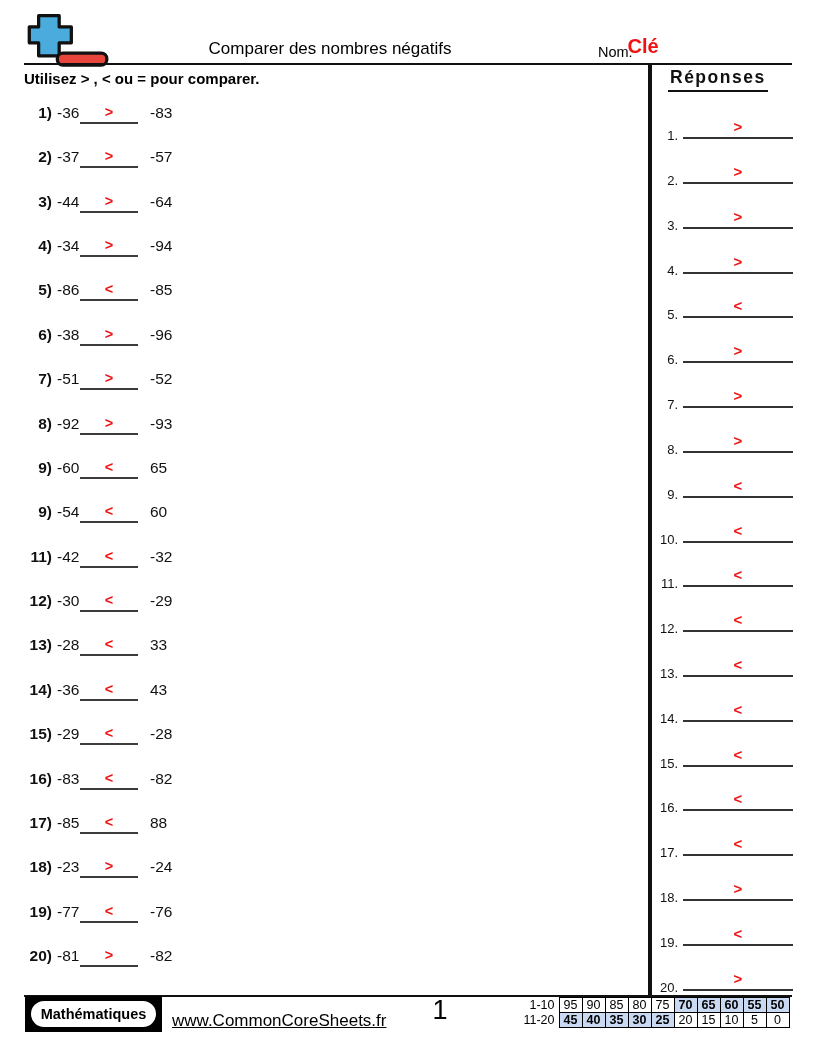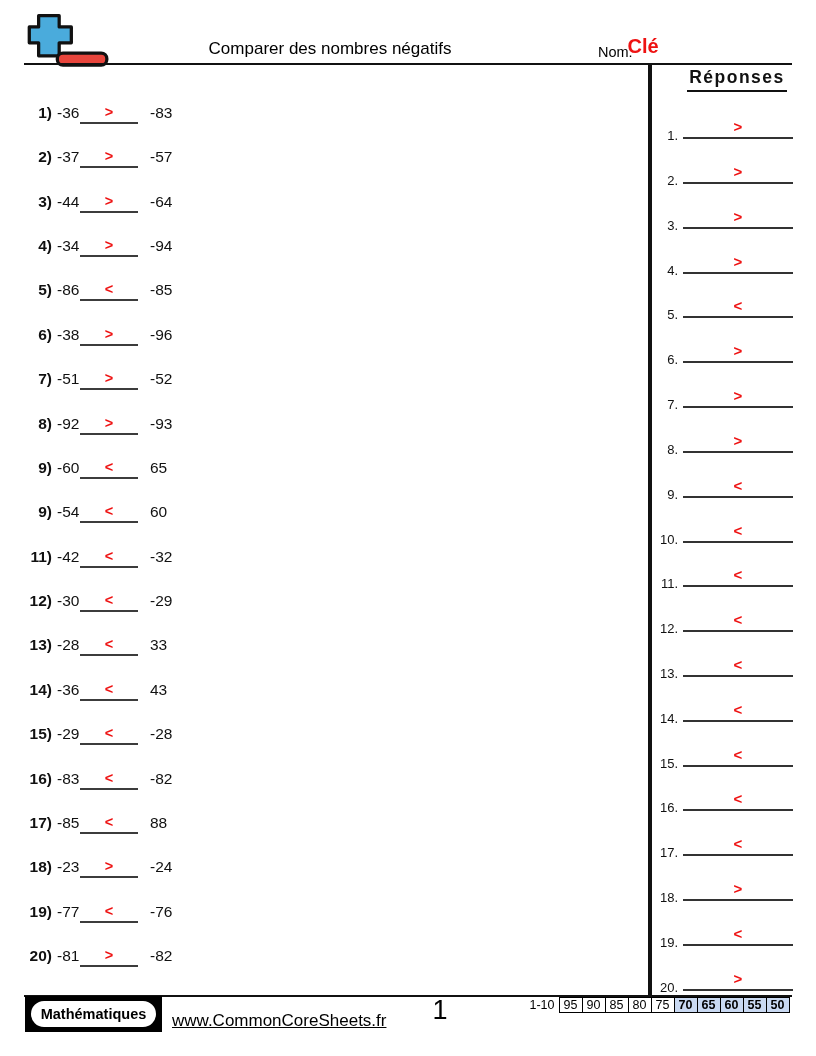--- a/index.html
+++ b/index.html
@@ -16,21 +16,21 @@
 
   .logo { position:absolute; left:25px; top:11px; width:88px; height:57px; }
 
   .title { position:absolute; left:140px; top:39px; width:380px; text-align:center;
            font-size:17px; color:#000; }
   .nom   { position:absolute; left:556px; top:44px; font-size:14.5px; color:#000;margin-left:42px; }
   .cle   { position:absolute; left:608px; top:35px; width:70px; text-align:center;
            font-size:20px; font-weight:bold; color:var(--answer_red,#ee1212); }
   .instruction { position:absolute; left:24px; top:70px; font-size:15px; font-weight:bold; color:#000; }
 
-  .rep-title { position:absolute; left:668px; top:67px; width:138px; text-align:center; }
+  .rep-title { position:absolute; left:668px; top:67px; width:138px; }
   .rep-title span { display:inline-block; font-size:17.5px; font-weight:bold; letter-spacing:1.5px;
                     border-bottom:2.5px solid #111; padding:0 2px 2px 2px; }
 
   
   .prob { position:absolute; left:24px; height:19px; width:260px; font-size:15.5px; }
   .prob .pnum { position:absolute; left:0; top:0; width:28px; text-align:right; font-weight:bold; }
   .prob .lft  { position:absolute; left:33px; top:0; }
   .prob .pline{ position:absolute; left:56px; top:0; width:58px; height:20px;
                 border-bottom:2px solid #3c3c3c; }
   .prob .sym  { position:absolute; left:0; right:0; bottom:2px; text-align:center;
@@ -66,20 +66,21 @@
 <div class="page">
 
   <svg class="logo" viewBox="-3 -3 91 61">
     <path d="M10,2 h22 v12 h13 v17 h-13 v14 h-22 v-14 h-10 v-17 h10 z" fill="var(--logo_blue,#4aabdc)" stroke="#111" stroke-width="3.5" stroke-linejoin="round"></path>
     <rect x="30" y="42" width="53" height="13" rx="6" fill="var(--logo_red,#e8453c)" stroke="#111" stroke-width="3.5"></rect>
   </svg>
   <div class="title">Comparer des nombres négatifs</div>
   <div class="nom">Nom:</div>
   <div class="cle">Clé</div>
   <div class="hline header-line"></div>
+  <div class="instruction">Utilisez &gt; , &lt; ou = pour comparer.</div>
   <div class="vsep"></div>
   <div class="rep-title"><span>Réponses</span></div>
 
   <div class="prob" style="top:104px">
       <span class="pnum">1)</span>
       <span class="lft">-36</span>
       <span class="pline">
         <span class="sym">&gt;</span>
       </span>
       <span class="rgt">-83</span>
@@ -373,15 +374,28 @@
       <td data-hl="n">90</td>
       <td data-hl="n">85</td>
       <td data-hl="n">80</td>
       <td data-hl="n">75</td>
       <td data-hl="y">70</td>
       <td data-hl="y">65</td>
       <td data-hl="y">60</td>
       <td data-hl="y">55</td>
       <td data-hl="y">50</td>
     </tr>
+    <tr>
+      <td class="lbl">11-20</td>
+      <td data-hl="y">45</td>
+      <td data-hl="y">40</td>
+      <td data-hl="y">35</td>
+      <td data-hl="y">30</td>
+      <td data-hl="y">25</td>
+      <td data-hl="n">20</td>
+      <td data-hl="n">15</td>
+      <td data-hl="n">10</td>
+      <td data-hl="n">5</td>
+      <td data-hl="n">0</td>
+    </tr>
   </tbody>
     </table>
 </div>
 
 </body></html>

